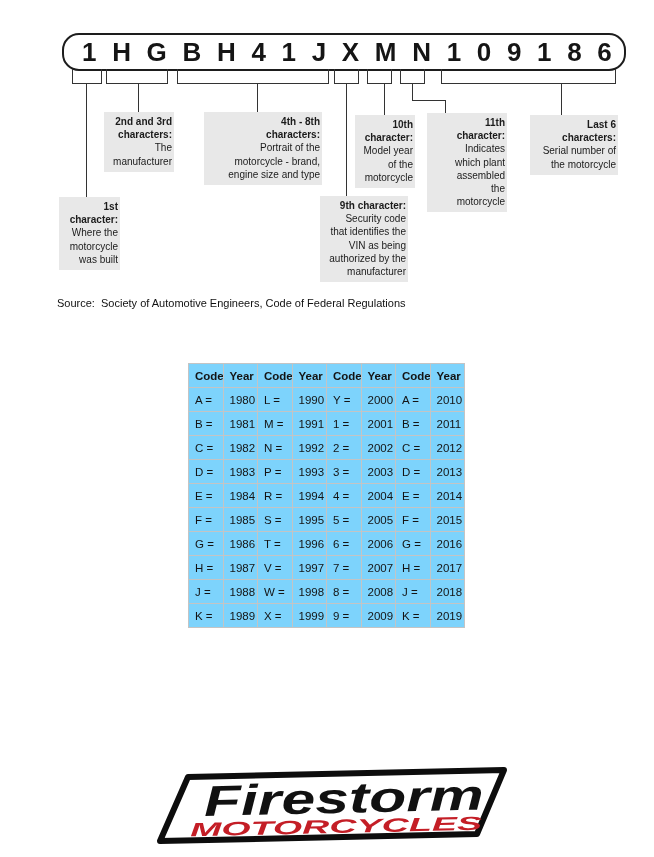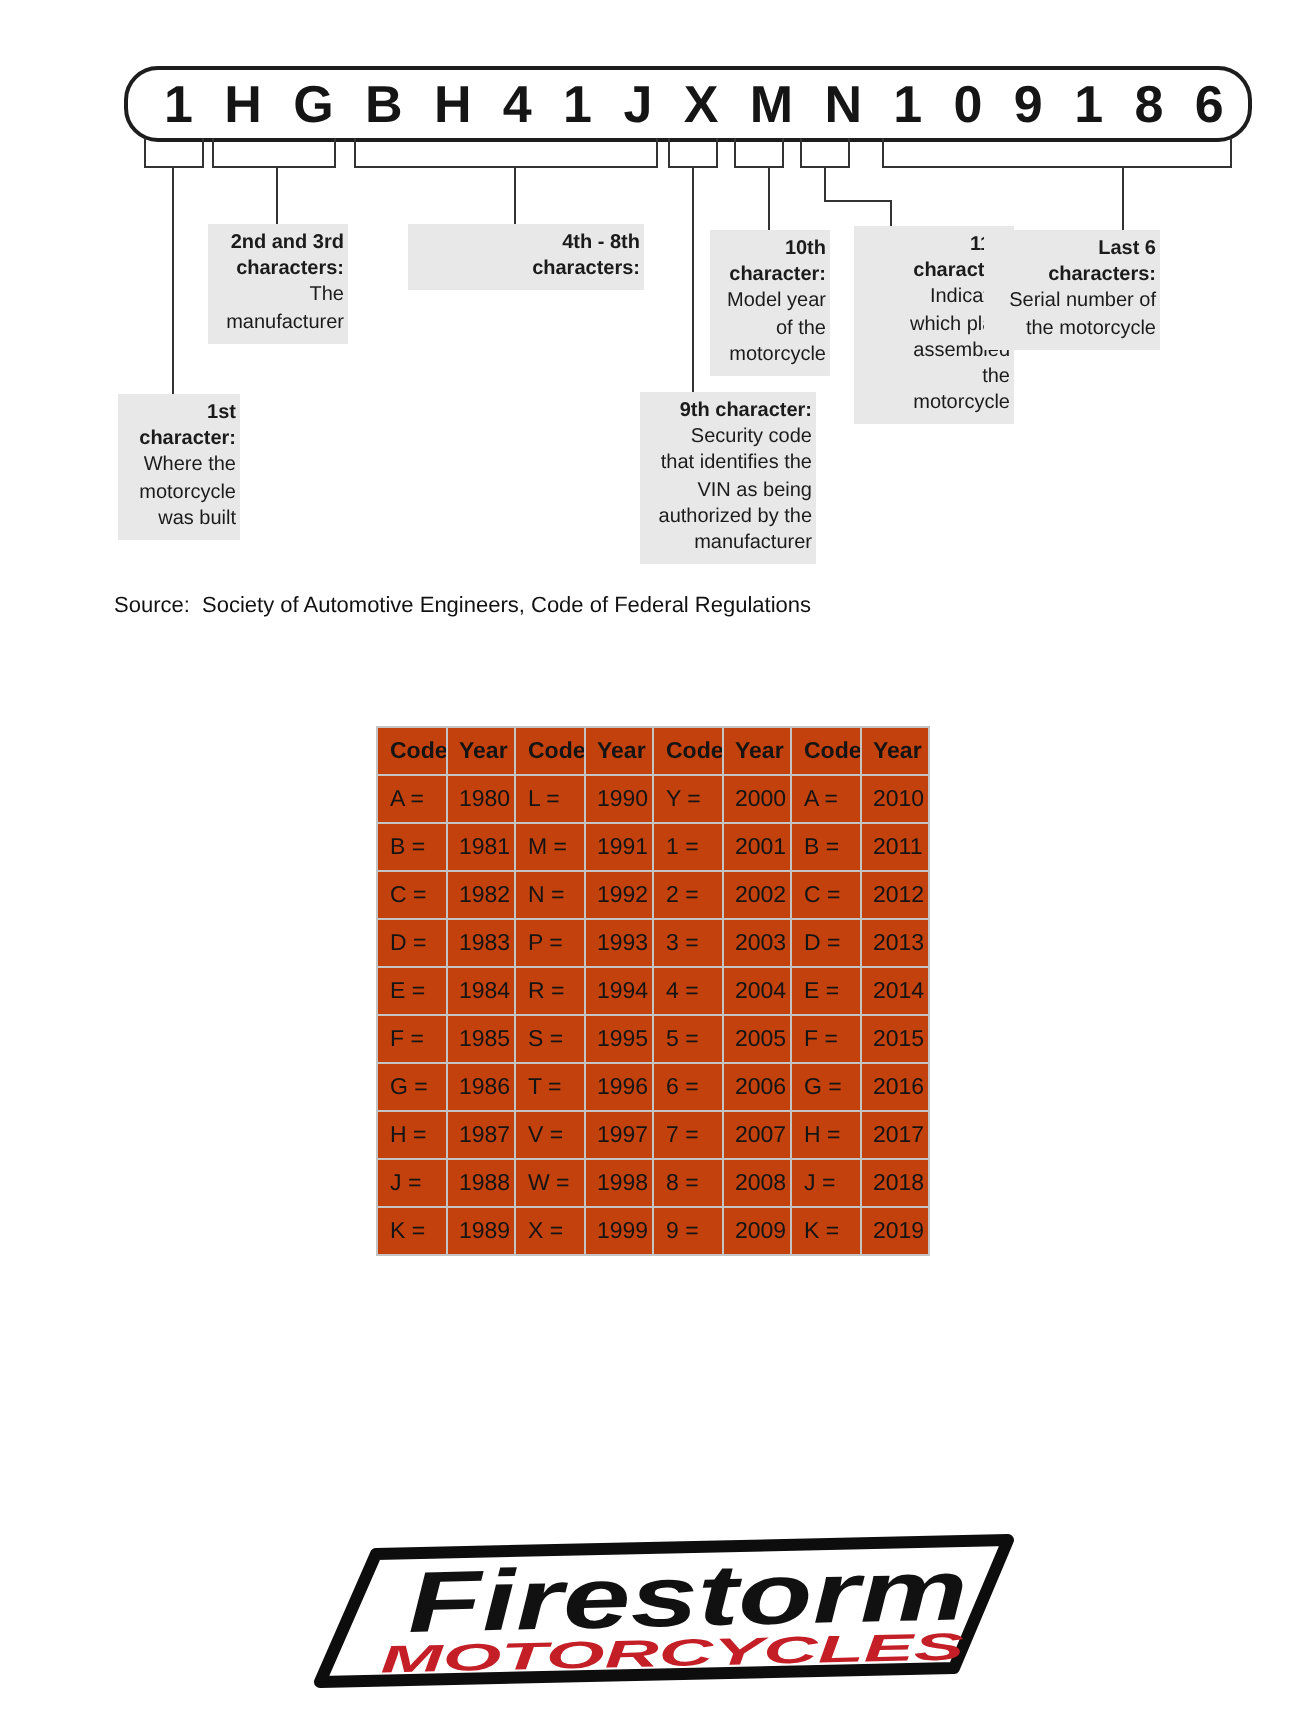--- a/index.html
+++ b/index.html
@@ -41,28 +41,28 @@
              font-size:10px;line-height:13.2px;padding:3px 2px 4px;box-sizing:border-box;
              color:#1b1b1b;}
   .lb-title{display:block;white-space:pre-line;font-weight:bold;}
   .lb-body{display:block;white-space:pre-line;}
   #lb0{left:59px;top:197px;width:61px;}
   #lb1{left:104px;top:112px;width:70px;}
   #lb2{left:204px;top:112px;width:118px;}
   #lb3{left:320px;top:196px;width:88px;}
   #lb4{left:355px;top:115px;width:60px;}
   #lb5{left:427px;top:113px;width:80px;}
-  #lb6{left:492px;top:115px;width:88px;}
+  #lb6{left:530px;top:115px;width:88px;}
 
   
   #source-note{position:absolute;left:57px;top:297px;font-size:11px;color:#111;white-space:pre;}
 
   
   #table-wrap{position:absolute;left:188px;top:363px;}
-  table{border-collapse:collapse;table-layout:fixed;width:277px;font-size:11.5px;background:#c2410c;}
+  table{border-collapse:collapse;table-layout:fixed;width:277px;font-size:11.5px;background:#7dd3fc;}
   th,td{border:1px solid #c4c4c4;height:23px;padding:0 0 0 6px;text-align:left;
         font-weight:normal;color:#141414;overflow:hidden;}
   th{font-weight:bold;}
 
   
   #help-text{position:absolute;left:0;top:656px;width:630px;text-align:center;
              font-size:19px;font-weight:bold;line-height:26px;white-space:pre-line;color:#0d0d0d;}
 
   
   #logo{position:absolute;left:152px;top:766px;width:364px;height:84px;}
@@ -119,20 +119,23 @@
   </div>
   <div class="label-box" id="lb1">
     <span class="lb-title">2nd and 3rd
 characters:</span>
     <span class="lb-body">The
 manufacturer</span>
   </div>
   <div class="label-box" id="lb2">
     <span class="lb-title">4th - 8th
 characters:</span>
+    <span class="lb-body">Portrait of the
+motorcycle - brand,
+engine size and type</span>
   </div>
   <div class="label-box" id="lb3">
     <span class="lb-title">9th character:</span>
     <span class="lb-body">Security code
 that identifies the
 VIN as being
 authorized by the
 manufacturer</span>
   </div>
   <div class="label-box" id="lb4">

